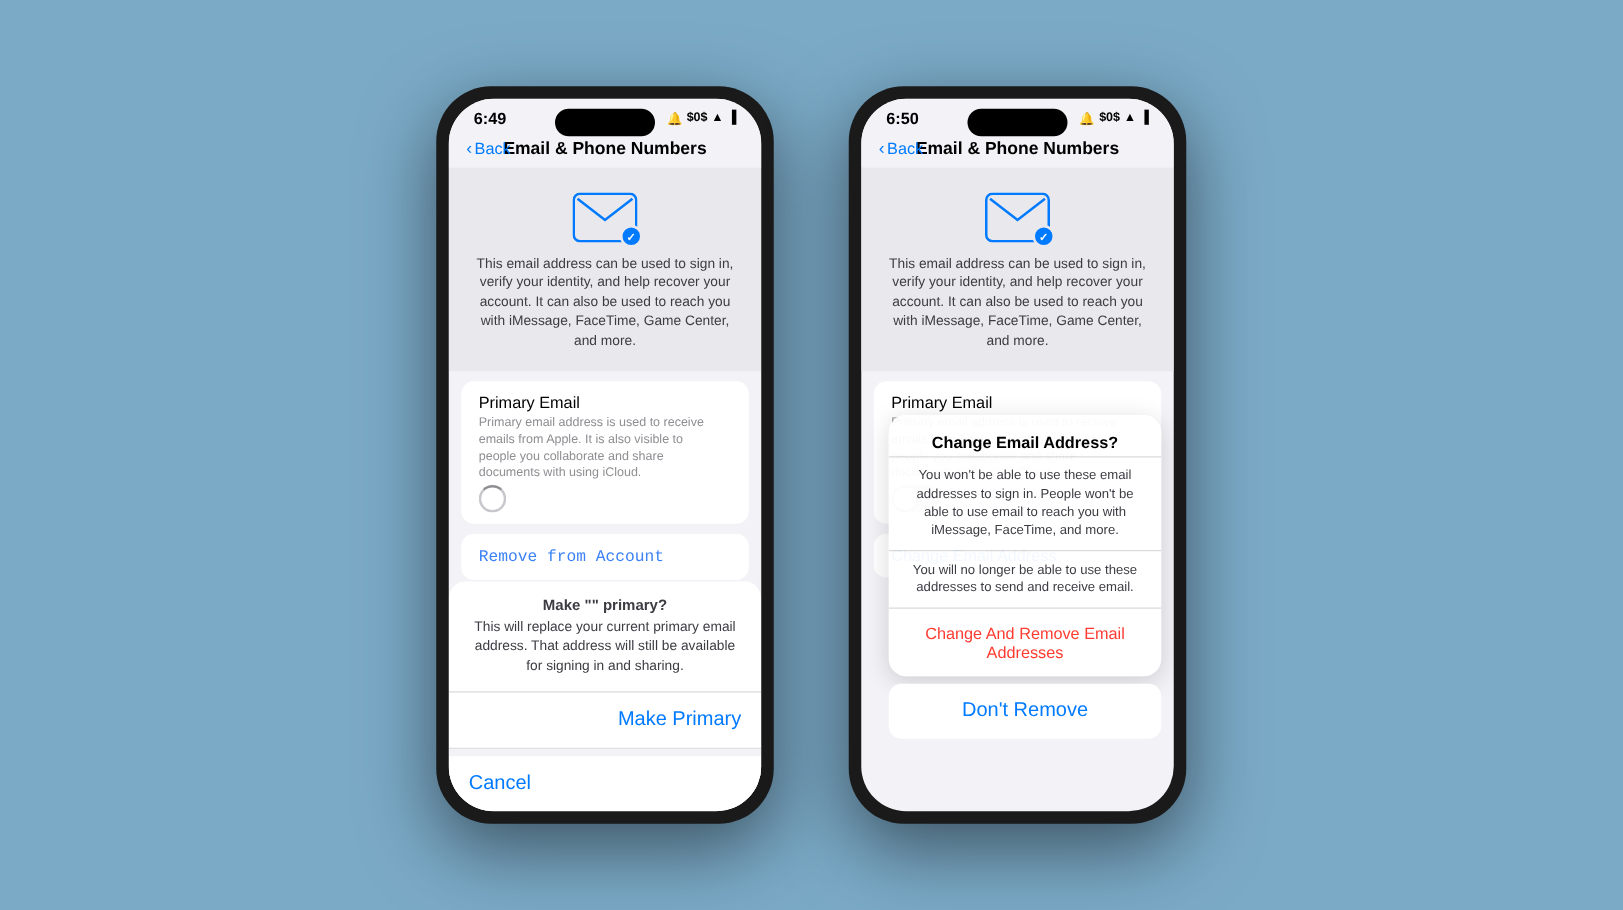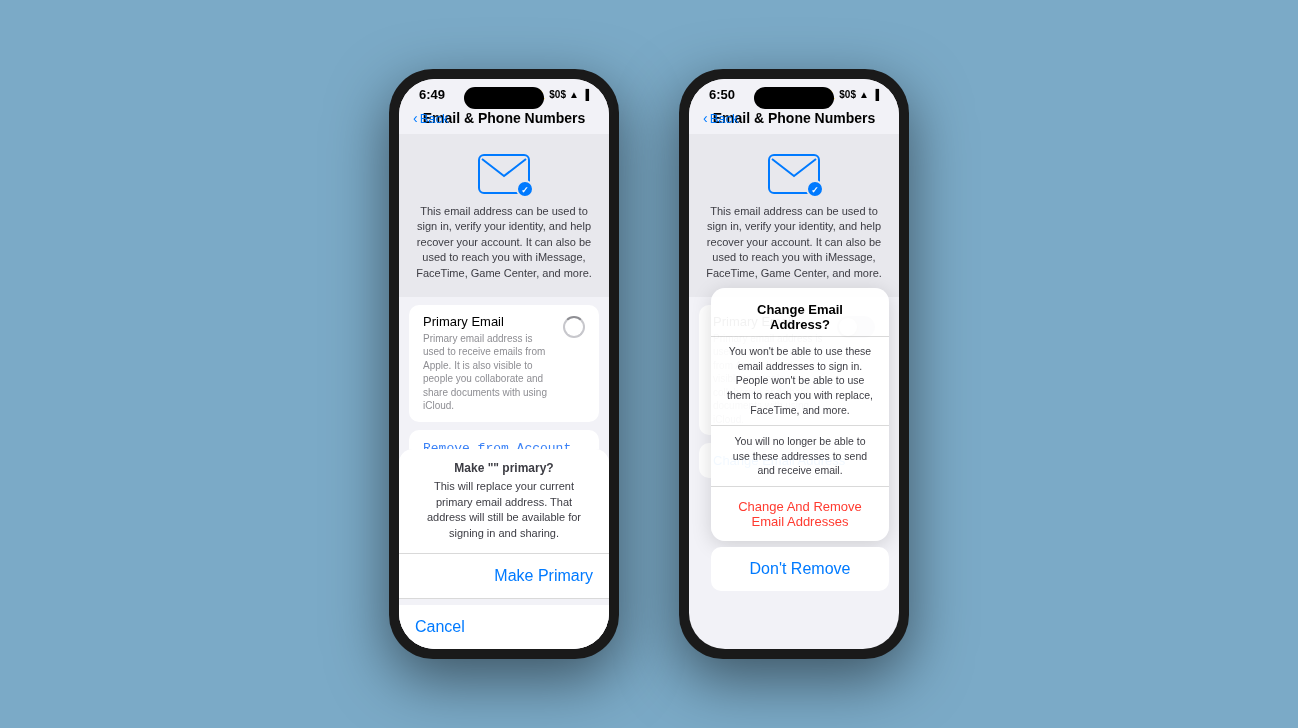--- a/index.html
+++ b/index.html
@@ -9,21 +9,21 @@
       background-color: #7BAAC7;
       display: flex;
       align-items: center;
       justify-content: center;
       gap: 60px;
       font-family: -apple-system, BlinkMacSystemFont, 'SF Pro Text', 'Helvetica Neue', sans-serif;
       overflow: hidden;
     }
 
     .phone-container {
-      width: 230px;
+      width: 270px;
       height: 590px;
       background: #1a1a1a;
       border-radius: 44px;
       padding: 10px;
       box-shadow: 0 20px 60px rgba(0,0,0,0.5);
       position: relative;
     }
 
     .phone-screen {
       width: 100%;
@@ -176,20 +176,21 @@
       border-radius: 10px;
       overflow: hidden;
     }
 
     .settings-row {
       padding: 9px 14px;
       display: flex;
       align-items: flex-start;
       justify-content: center;
       border-bottom: 0.5px solid rgba(0,0,0,0.12);
+      flex-direction: column;
     }
 
     .settings-row:last-child {
       border-bottom: none;
     }
 
     .settings-row-content {
       flex: 1;
       margin-right: 8px;
     }
@@ -501,21 +502,21 @@
           </div>
         </div>
       </div>
 
       <div class="change-email-link" style="margin: 8px 10px 0; border-radius: 10px;">Change Email Address</div>
 
       <div style="position: absolute; bottom: 50px; left: 12px; right: 0; z-index: 20; padding: 0 0 0 0;">
         <div class="alert-sheet">
           <div class="alert-title">Change Email Address?</div>
           <div class="alert-divider"></div>
-          <div class="alert-detail">You won't be able to use these email addresses to sign in. People won't be able to use them to reach you with replace, FaceTime, and more.</div>
+          <div class="alert-detail">You won't be able to use these email addresses to sign in. People won't be able to use email to reach you with iMessage, FaceTime, and more.</div>
           <div class="alert-divider"></div>
           <div class="alert-detail">You will no longer be able to use these addresses to send and receive email.</div>
           <div class="alert-action-red">Change And Remove Email Addresses</div>
         </div>
         <div class="dont-remove-bar">Don't Remove</div>
       </div>
 
     </div>
   </div>
 </div>

